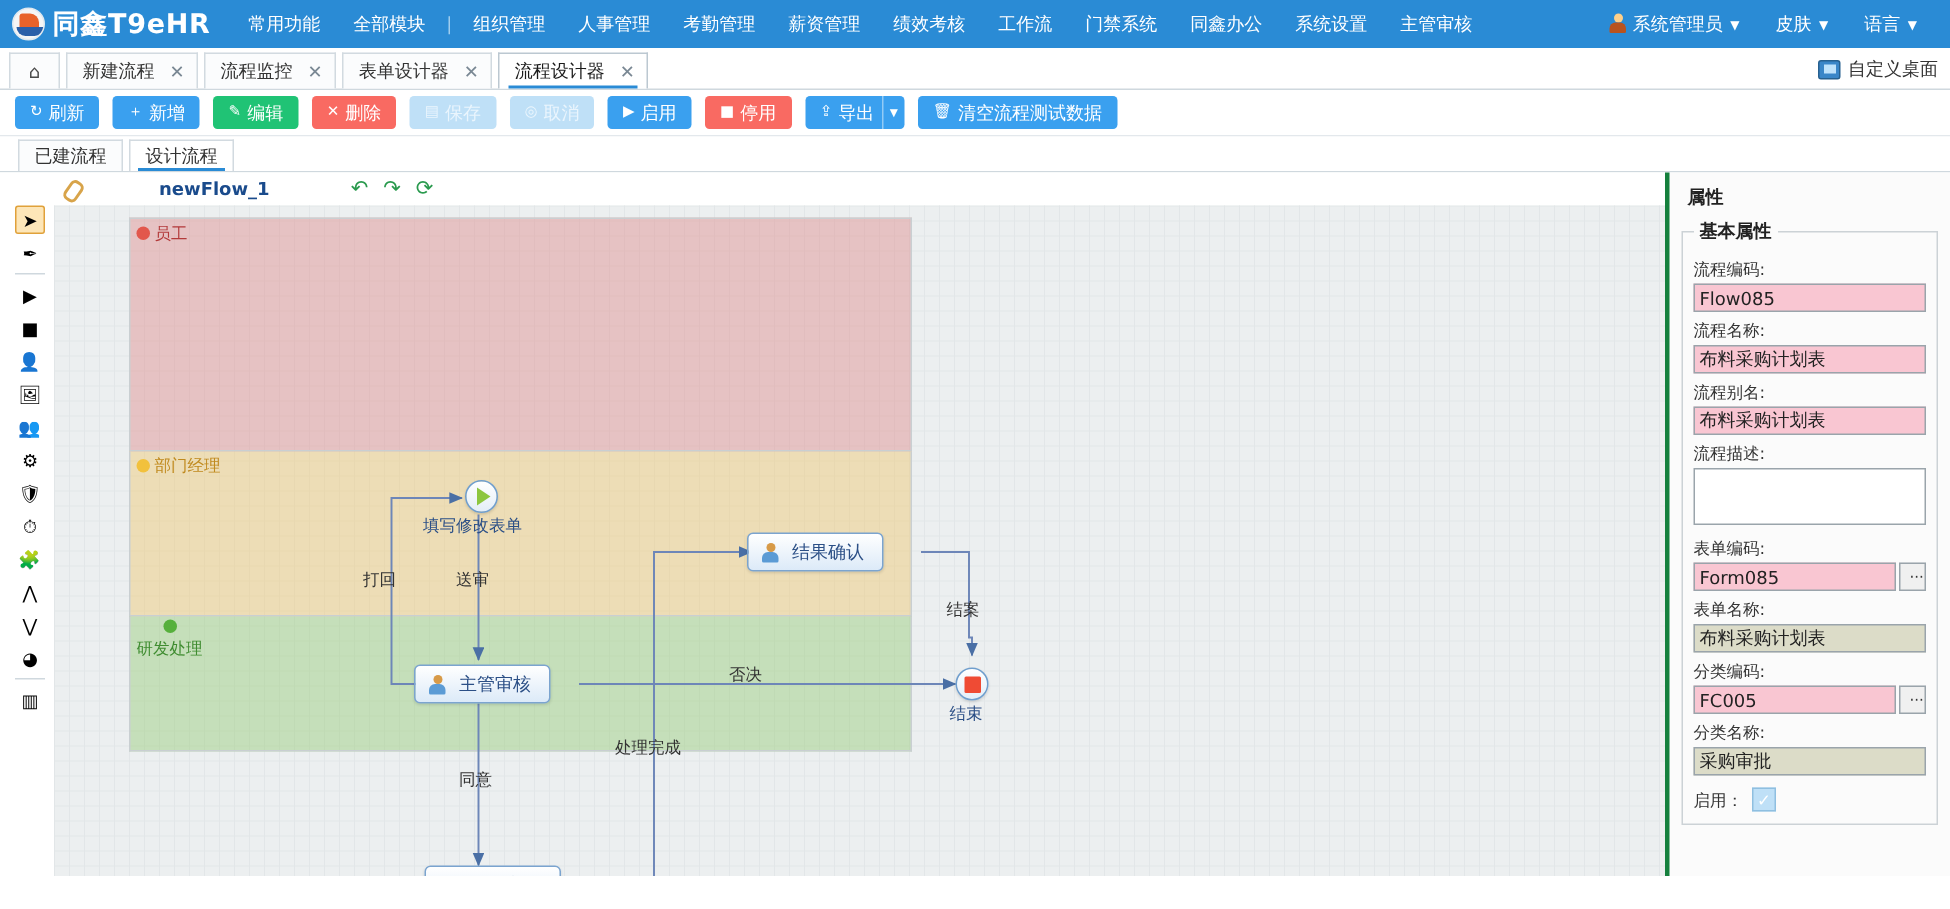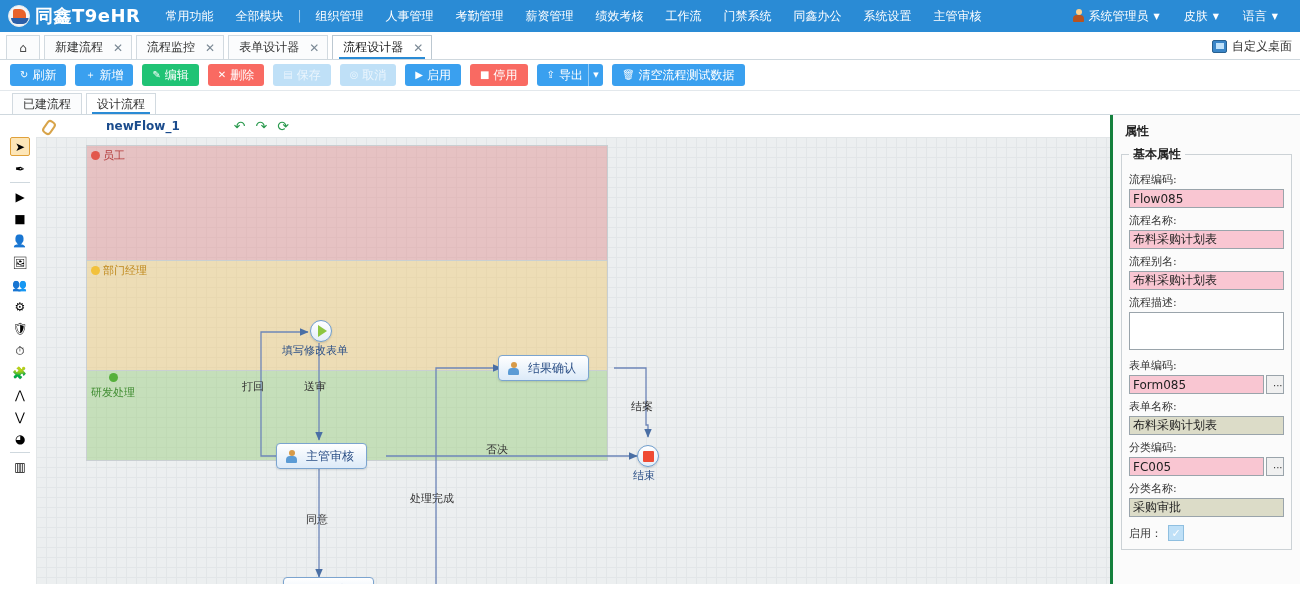--- a/index.html
+++ b/index.html
@@ -154,21 +154,21 @@
     overflow: hidden;
   }
   .lanes { position:absolute; left: 50px; top: 8px; width: 522px; }
   .lane { position:relative; border:1px solid #c9cfd2; border-top:none; }
   .lane:first-child { border-top:1px solid #c9cfd2; }
   .lane-label {
     position:absolute; left:4px; top:2px; display:flex; align-items:center; gap:3px;
     font-size: 11px; z-index: 3; white-space:nowrap;
   }
   .lane-dot { width:9px; height:9px; border-radius:50%; display:inline-block; }
-  .lane-a { background: rgba(225,140,140,.45); height: 116px; text-align: center; }
+  .lane-a { background: rgba(225,140,140,.45); height: 156px; text-align: center; }
   .lane-b { background: rgba(240,200,110,.45); height: 110px; }
   .lane-c { background: rgba(150,205,120,.45); height: 90px; }
   .lane-a .lane-label { color:#b33b3b; } .lane-a .lane-dot { background:#e2574c; }
   .lane-b .lane-label { color:#c08a1e; } .lane-b .lane-dot { background:#f2c13c; }
   .lane-c .lane-label { color:#3f8c30;flex-direction:column; } .lane-c .lane-dot { background:#56b03c; }
 
   .svg-layer { position:absolute; left:0; top:0; width:100%; height:100%; }
 
   .node {
     position:absolute; display:flex; align-items:center; gap: 8px;

